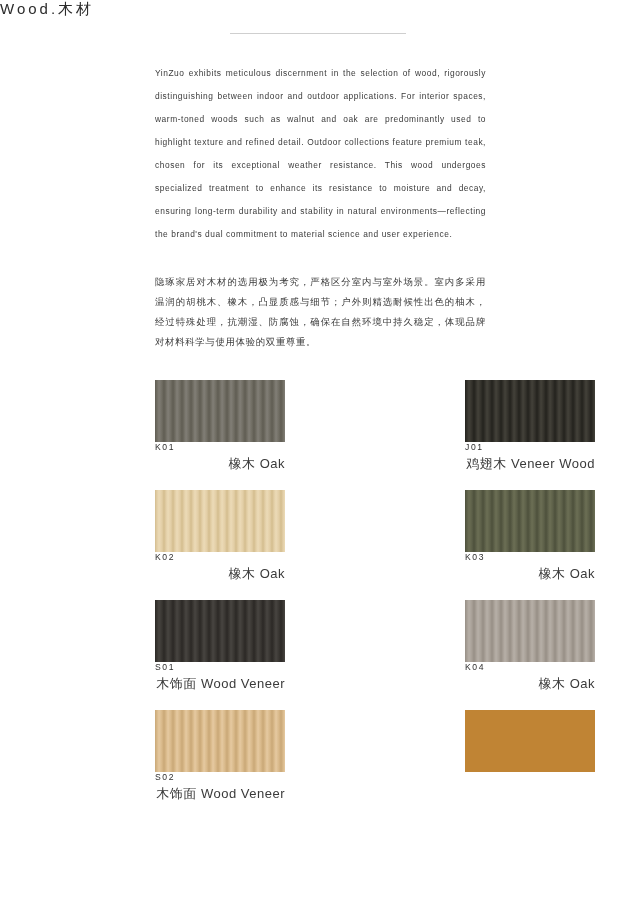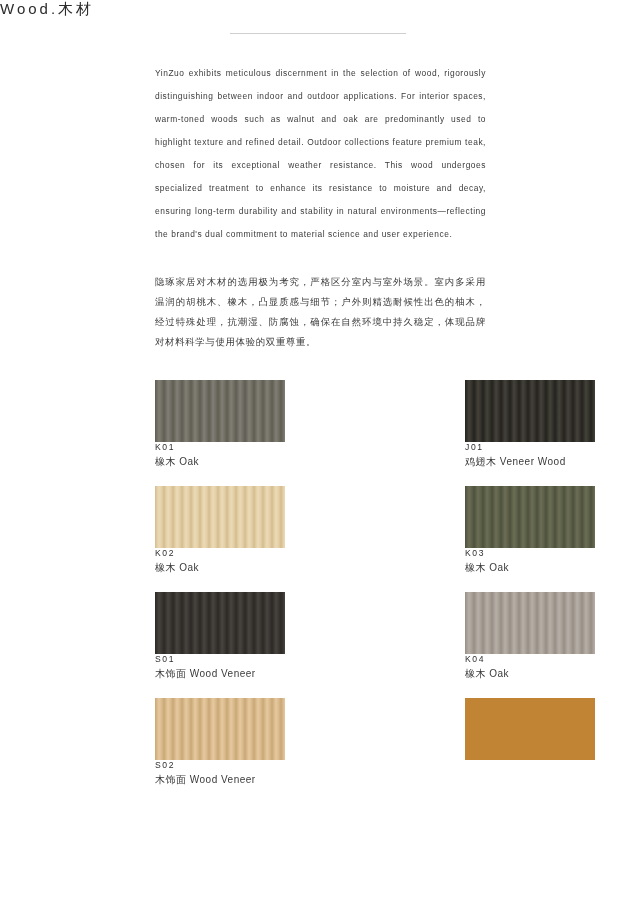--- a/index.html
+++ b/index.html
@@ -77,24 +77,25 @@
     position: absolute;
     inset: 0;
   }
   .swatch-code {
     font-size: 8.6px;
     letter-spacing: 1.6px;
     color: #2e2e2e;
     margin-top: 0;
   }
   .swatch-name {
-    font-size: 10px;
+    font-size: 13px;
     letter-spacing: 0.5px;
     color: #3a3a3a;
     margin-top: 3px;
+    text-align: right;
   }
 </style>
 </head>
 <body>
 
 <div class="page">
 
   <div class="title-wrap">
     <div class="title">Wood.木材</div>
     <div class="title-rule"></div>

